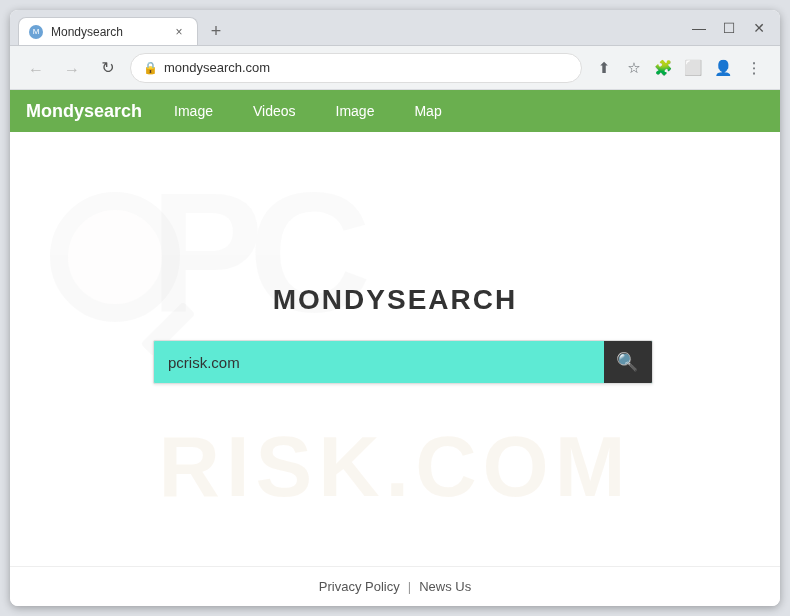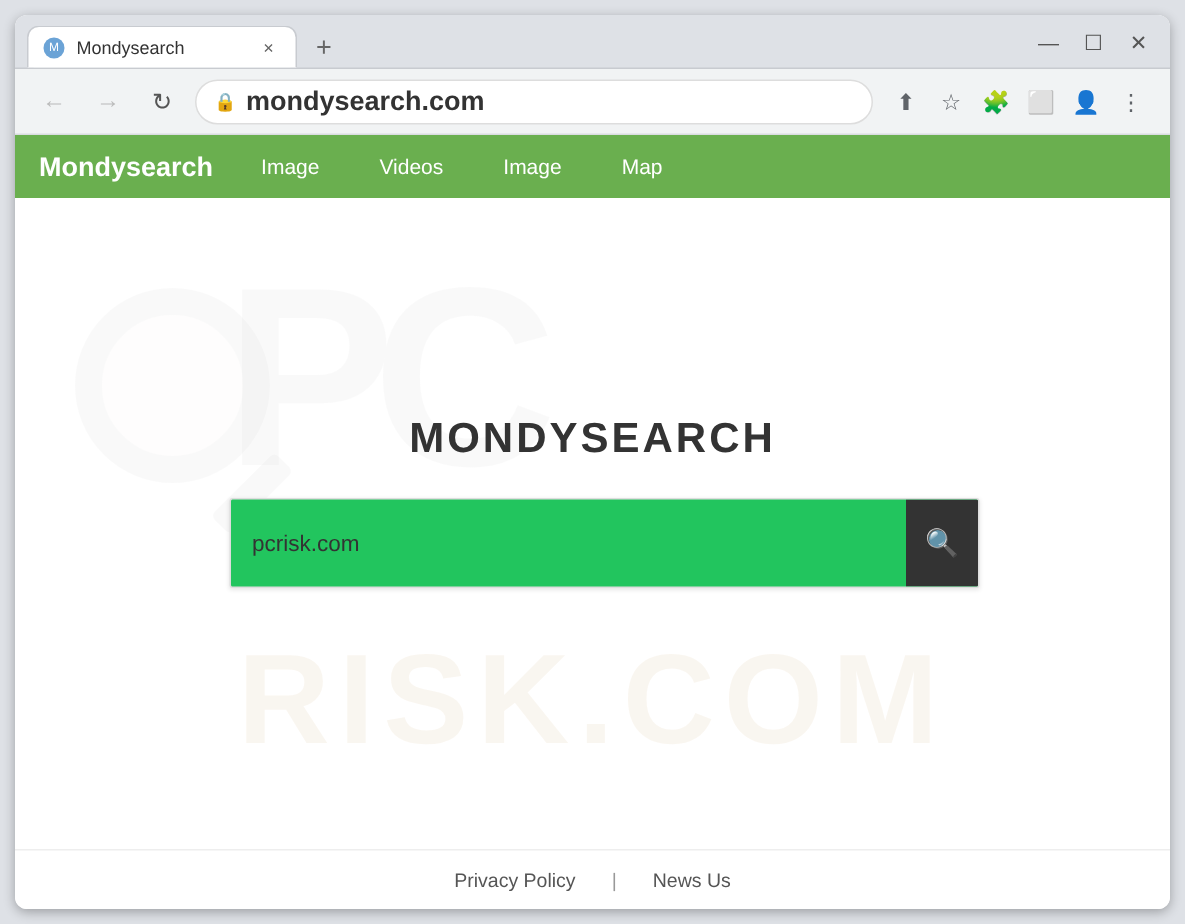--- a/index.html
+++ b/index.html
@@ -163,23 +163,22 @@
       color: #333;
     }
 
     .lock-icon {
       font-size: 12px;
       color: #5f6368;
     }
 
     .url-text {
       flex: 1;
-      font-size: 18px;
+      font-size: 13px;
       color: #333;
-      font-weight: bold;
     }
 
     .toolbar-actions {
       display: flex;
       align-items: center;
       gap: 2px;
     }
 
     .toolbar-btn {
       width: 28px;
@@ -244,25 +243,25 @@
       font-size: 28px;
       font-weight: bold;
       letter-spacing: 2px;
       color: #333;
     }
 
     .search-box-wrapper {
       display: flex;
       align-items: center;
       width: 500px;
-      height: 60px;
+      height: 44px;
       border: 1px solid #ddd;
       border-radius: 2px;
       overflow: hidden;
-      background: #22c55e;
+      background: #5eead4;
       box-shadow: 0 1px 3px rgba(0,0,0,0.1);
       margin-left: 16px;
     }
 
     .search-input {
       flex: 1;
       height: 100%;
       border: none;
       outline: none;
       padding: 0 14px;
@@ -290,21 +289,21 @@
       padding: 12px;
       text-align: center;
       border-top: 1px solid #eee;
       font-size: 13px;
       color: #555;
     }
 
     .footer-links {
       display: flex;
       justify-content: center;
-      gap: 24px;
+      gap: 8px;
     }
 
     .footer-link {
       color: #555;
       cursor: pointer;
       text-decoration: none;
     }
 
     .footer-separator {
       color: #999;

